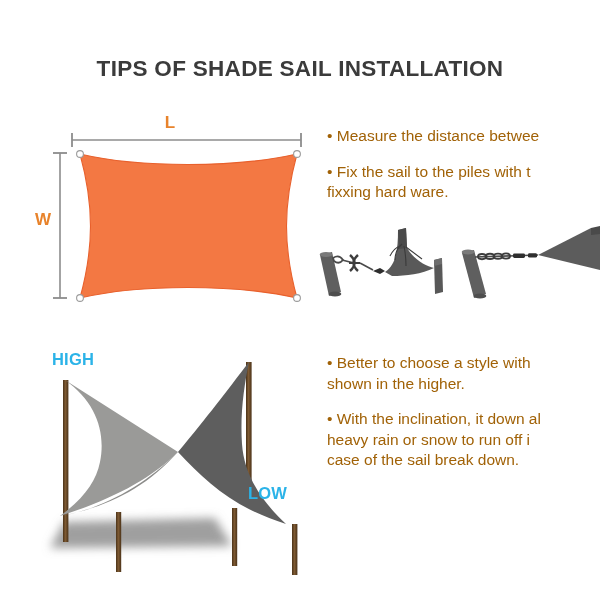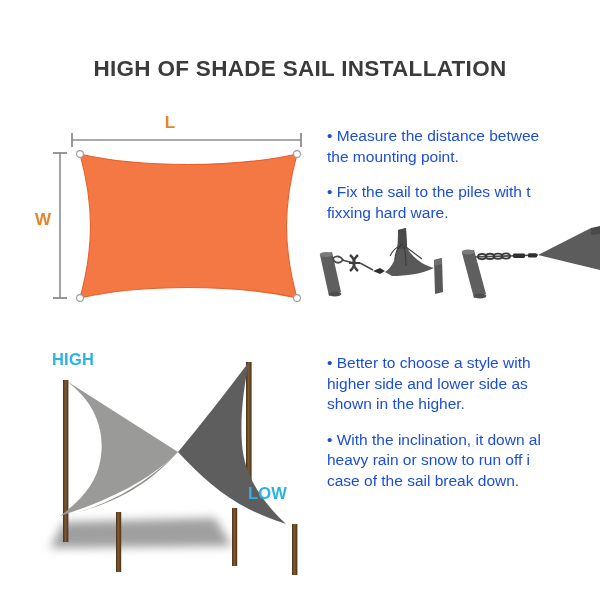--- a/index.html
+++ b/index.html
@@ -46,21 +46,21 @@
     font-size: 17px;
     font-family: "Liberation Sans", sans-serif;
     line-height: 1;
   }
   #label-L { left: 0; top: 4px; width: 300px; text-align: center; }
   #label-W { left: 10px; top: 101px; width: 26px; text-align: center; }
 
   
   .tips-text {
     position: absolute;
-    color: #1d4ed8;
+    color: #a16207;
     font-size: 15.5px;
     line-height: 1.33;
     font-family: "Liberation Sans", sans-serif;
     white-space: nowrap;
   }
   #tips-top { left: 327px; top: 126px; }
   #tips-bottom { left: 327px; top: 353px; }
   .tips-text p { margin: 0; }
   .tips-text .gap { height: 15px; }
 
@@ -80,21 +80,21 @@
     letter-spacing: 0.2px;
   }
   #label-HIGH { left: 32px; top: 11px; }
   #label-LOW  { left: 228px; top: 145px; }
 </style>
 </head>
 <body>
 
 <div id="page">
 
-  <div class="title">HIGH OF SHADE SAIL INSTALLATION</div>
+  <div class="title">TIPS OF SHADE SAIL INSTALLATION</div>
 
   <div class="panel" id="sail-diagram-top">
 
     <div class="dim-label" id="label-L">L</div>
     <div class="dim-label" id="label-W">W</div>
 
     <svg width="300" height="210" viewBox="0 0 300 210">
 
       <g>
         <line x1="52" y1="30" x2="281" y2="30" stroke="#8C8C8C" stroke-width="1.6"></line>
@@ -125,21 +125,20 @@
         <circle cx="60" cy="44" r="3.4" fill="#FFFFFF" stroke="#9B9B9B" stroke-width="1.1"></circle>
         <circle cx="277" cy="44" r="3.4" fill="#FFFFFF" stroke="#9B9B9B" stroke-width="1.1"></circle>
         <circle cx="60" cy="188" r="3.4" fill="#FFFFFF" stroke="#9B9B9B" stroke-width="1.1"></circle>
         <circle cx="277" cy="188" r="3.4" fill="#FFFFFF" stroke="#9B9B9B" stroke-width="1.1"></circle>
       </g>
     </svg>
   </div>
 
   <div class="tips-text" id="tips-top">
     <p>• Measure the distance betwee</p>
-    <p>the mounting point.</p>
     <div class="gap"></div>
     <p>• Fix the sail to the piles with t</p>
     <p>fixxing hard ware.</p>
   </div>
 
   <div class="panel" id="hardware-illustrations">
     <svg width="290" height="95" viewBox="0 0 290 95">
 
       <g>
 
@@ -265,21 +264,20 @@
         <rect x="272" y="184" width="5.4" height="66" fill="url(#postGrad)"></rect>
       </g>
       <g>
         <rect x="212" y="168" width="5.2" height="58" fill="url(#postGrad)"></rect>
       </g>
     </svg>
   </div>
 
   <div class="tips-text" id="tips-bottom">
     <p>• Better to choose a style with</p>
-    <p>higher side and lower side as</p>
     <p>shown in the higher.</p>
     <div class="gap"></div>
     <p>• With the inclination, it down al</p>
     <p>heavy rain or snow to run off i</p>
     <p>case of the sail break down.</p>
   </div>
 
 </div>
 
 </body></html>

